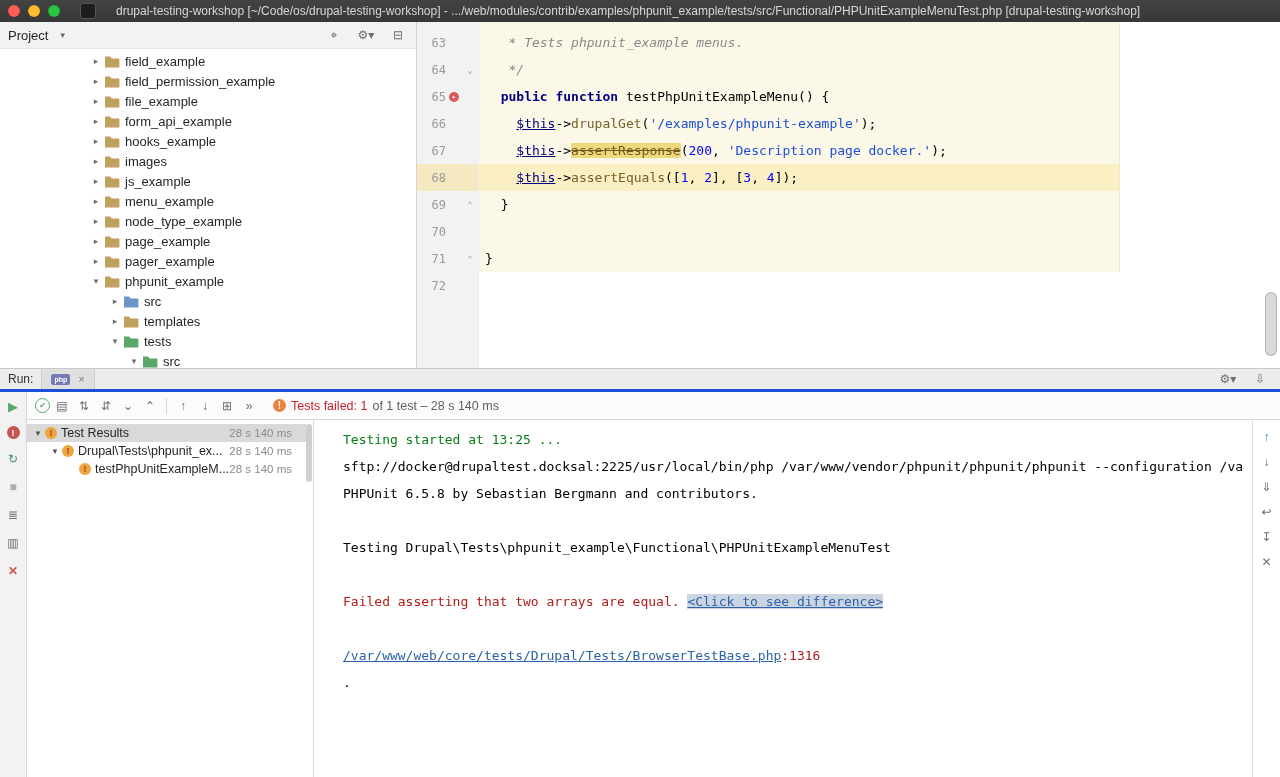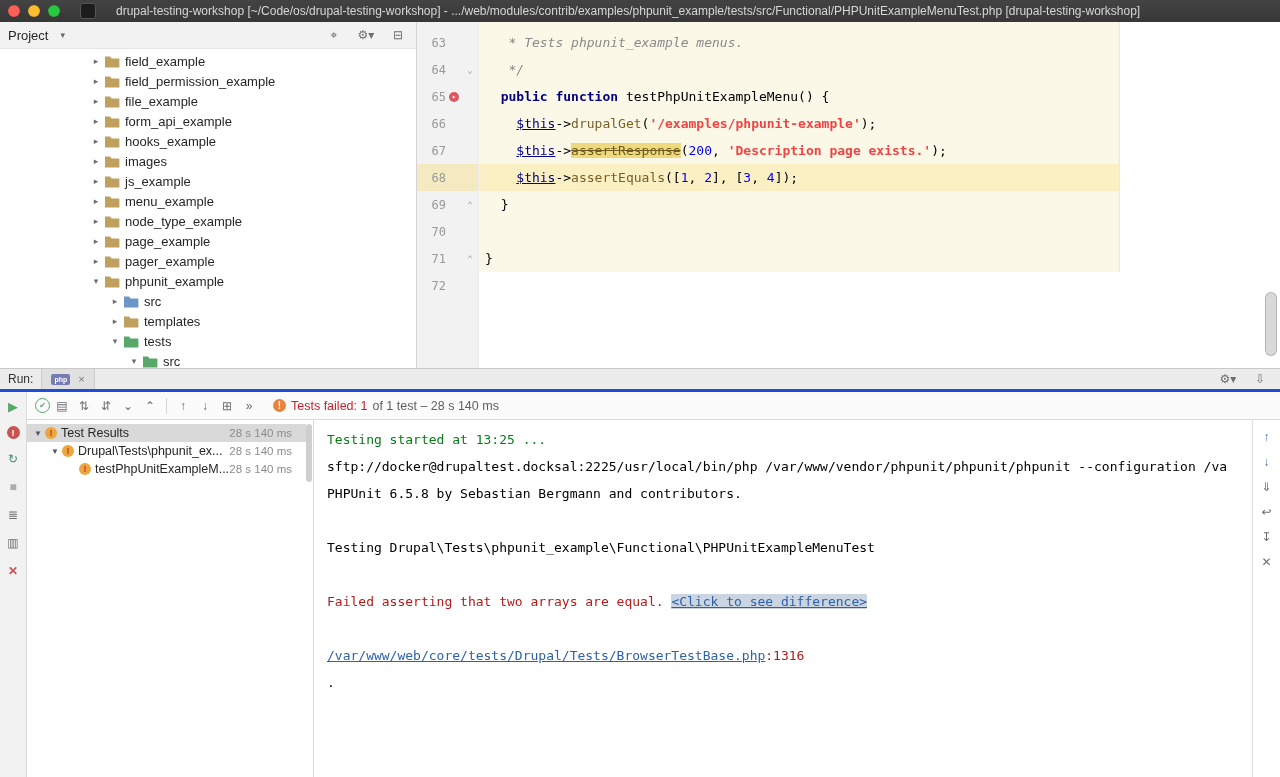--- a/index.html
+++ b/index.html
@@ -42,21 +42,21 @@
   .g-ann{width:16px;display:flex;justify-content:center;align-items:center;}
   .g-fold{width:16px;display:flex;justify-content:center;align-items:center;color:#9a9a9a;font-size:9px;}
   .run-fail-dot{width:10px;height:10px;border-radius:50%;background:#DB5860;color:#fff;font-size:7px;
     line-height:10px;text-align:center;}
   .code{position:absolute;left:62px;top:0;right:34px;padding-top:7px;}
   .code-row{height:27px;display:flex;align-items:center;font-family:"DejaVu Sans Mono",monospace;
     font-size:13px;white-space:pre;color:#000;padding-left:6px;}
   .seg{white-space:pre;}
   .cm{color:#8A8A8A;font-style:italic;}
   .kw{color:#000080;font-weight:bold;}
-  .st{color:#ef4444;font-weight:bold;}
+  .st{color:#1d4ed8;font-weight:normal;}
   .nu{color:#0000FF;}
   .vr{color:#000080;text-decoration:underline;}
   .mt{color:#795E26;}
   .dep{color:#6F5C1C;text-decoration:line-through;background:#EFD97F;}
   .ed-scroll{position:absolute;right:3px;top:270px;width:10px;height:62px;border-radius:6px;
     background:rgba(130,130,130,.30);border:1px solid rgba(110,110,110,.35);}
 
   
   #run-panel{position:absolute;top:368px;left:0;right:0;bottom:0;background:#fff;
     border-top:1px solid #c9c9c9;box-sizing:border-box;}
@@ -87,21 +87,21 @@
   .tt-row.sel{background:#D9D9D9;}
   .tt-chev{width:14px;text-align:center;color:#555;font-size:8px;flex:0 0 14px;}
   .tt-icon{margin:0 4px 0 0;flex:0 0 auto;width:12px;height:12px;border-radius:50%;background:#EDA63D;
     color:#B03A2E;font-size:9px;font-weight:bold;line-height:12px;text-align:center;}
   .tt-time{margin-left:auto;color:#8c8c8c;font-size:11.5px;}
   .tt-scroll{position:absolute;top:55px;left:306px;width:6px;height:58px;border-radius:3px;background:#cfcfcf;}
   .splitter-v{position:absolute;top:51px;bottom:0;left:313px;width:1px;background:#d9d9d9;}
 
   .console{position:absolute;top:51px;left:314px;right:28px;bottom:0;overflow:hidden;
     padding:6px 0 0 13px;font-family:"DejaVu Sans Mono",monospace;font-size:13px;color:#000;}
-  .con-row{height:27px;line-height:27px;white-space:pre;}
+  .con-row{height:27px;line-height:27px;white-space:pre;margin-left:16px;}
   .c-green{color:#067D17;}
   .c-red{color:#B21B1B;}
   .c-link{color:#2E62A8;text-decoration:underline;}
   .c-linkhl{color:#2E62A8;text-decoration:underline;background:#CBD5E2;}
   .con-strip{position:absolute;top:51px;right:0;width:28px;bottom:0;background:#fff;
     border-left:1px solid #dcdcdc;display:flex;flex-direction:column;align-items:center;
     padding-top:9px;gap:9px;box-sizing:border-box;}
 
   
   .ic{display:inline-flex;align-items:center;justify-content:center;width:20px;height:16px;
@@ -343,21 +343,21 @@
         <span class="g-num">72</span>
         <span class="g-ann"></span>
         <span class="g-fold"></span>
       </div>
     </div>
   <div class="code">
       <div class="code-row"><span class="seg cm">   * Tests phpunit_example menus.</span></div>
       <div class="code-row"><span class="seg cm">   */</span></div>
       <div class="code-row"><span class="seg pl">  </span><span class="seg kw">public function</span><span class="seg pl"> testPhpUnitExampleMenu() {</span></div>
       <div class="code-row"><span class="seg pl">    </span><span class="seg vr">$this</span><span class="seg pl">-&gt;</span><span class="seg mt">drupalGet</span><span class="seg pl">(</span><span class="seg st">'/examples/phpunit-example'</span><span class="seg pl">);</span></div>
-      <div class="code-row"><span class="seg pl">    </span><span class="seg vr">$this</span><span class="seg pl">-&gt;</span><span class="seg dep">assertResponse</span><span class="seg pl">(</span><span class="seg nu">200</span><span class="seg pl">, </span><span class="seg st">'Description page exists.'</span><span class="seg pl">);</span></div>
+      <div class="code-row"><span class="seg pl">    </span><span class="seg vr">$this</span><span class="seg pl">-&gt;</span><span class="seg dep">assertResponse</span><span class="seg pl">(</span><span class="seg nu">200</span><span class="seg pl">, </span><span class="seg st">'Description page docker.'</span><span class="seg pl">);</span></div>
       <div class="code-row"><span class="seg pl">    </span><span class="seg vr">$this</span><span class="seg pl">-&gt;</span><span class="seg mt">assertEquals</span><span class="seg pl">([</span><span class="seg nu">1</span><span class="seg pl">, </span><span class="seg nu">2</span><span class="seg pl">], [</span><span class="seg nu">3</span><span class="seg pl">, </span><span class="seg nu">4</span><span class="seg pl">]);</span></div>
       <div class="code-row"><span class="seg pl">  }</span></div>
       <div class="code-row"></div>
       <div class="code-row"><span class="seg pl">}</span></div>
       <div class="code-row"></div>
     </div>
   <div class="ed-scroll"></div>
 </div>
 
 <div id="run-panel">

